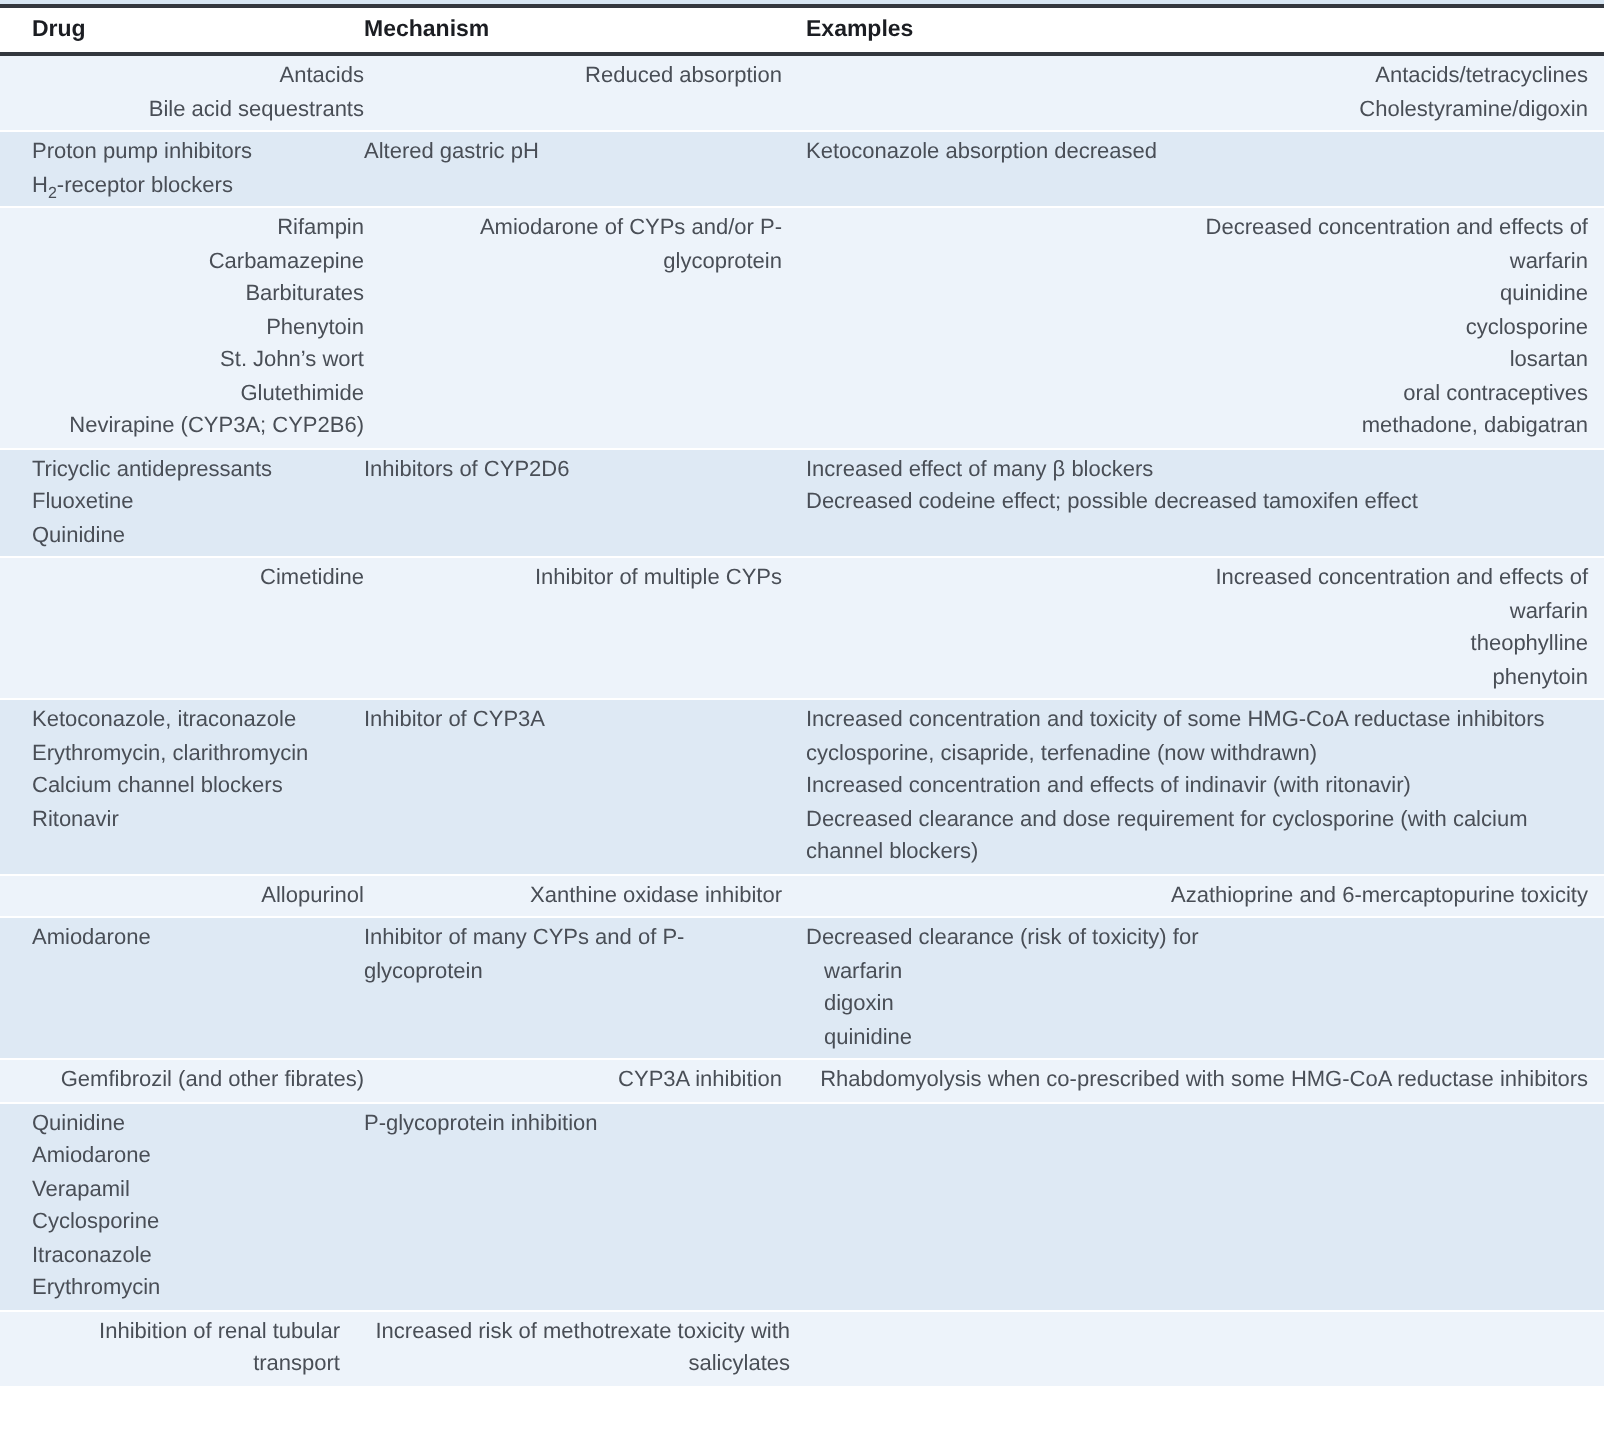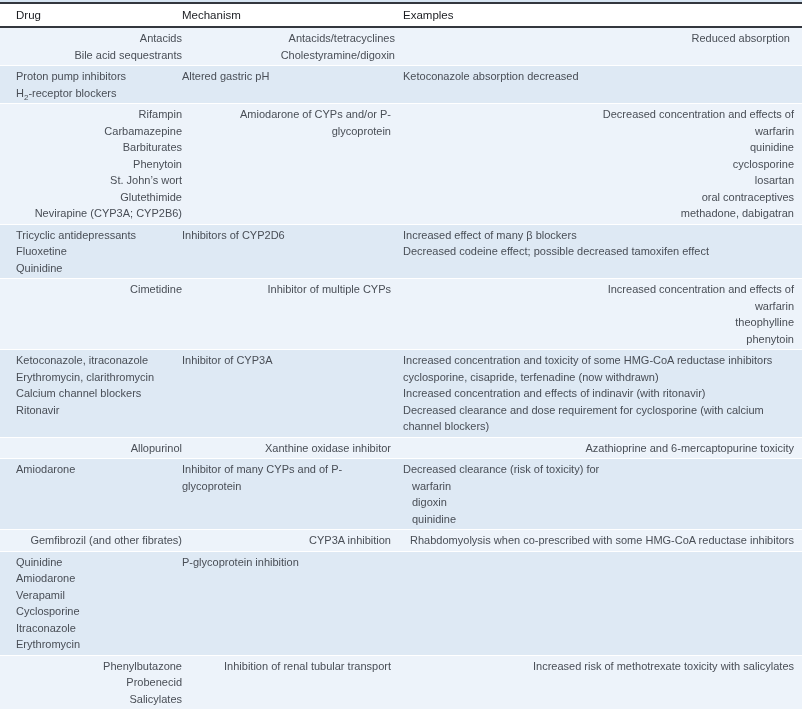--- a/index.html
+++ b/index.html
@@ -9,21 +9,21 @@
 
   .top-strip { height:2px; background:#d7e5f2; }
   .rule { height:2px; background:#33373e; }
 
   .thead, .band {
     display:grid;
     grid-template-columns:166px 221px 1fr;
     padding-left:16px;
   }
   .thead { background:#ffffff; padding-top:3px; padding-bottom:3px; }
-  .hcell { font-size:11.5px; font-weight:normal; color:#1b1d22; line-height:16px; }
+  .hcell { font-size:11.5px; font-weight:bold; color:#1b1d22; line-height:16px; }
 
   .band { padding-top:2px; padding-bottom:2px; border-bottom:1px solid #ffffff; }
   .band.light { background:#edf3fa;text-align:right; }
   .band.dark  { background:#dee9f4; }
 
   .cell { min-width:0; }
   .cell.mech { padding-right:12px; }
   .cell.ex   { padding-right:8px; }
 
   .line { font-size:11px; line-height:16.5px; color:#494e56; }
@@ -43,26 +43,26 @@
     <div class="hcell">Mechanism</div>
     <div class="hcell">Examples</div>
   </div>
   <div class="rule"></div>
   <div>
       <div class="band light">
         <div class="cell drug">
           <div class="line drug-line">Antacids</div>
           <div class="line drug-line">Bile acid sequestrants</div>
         </div>
+        <div class="cell mech">
+          <div class="line mech-line">Reduced absorption</div>
+        </div>
         <div class="cell ex">
           <div class="line ex-line">Antacids/tetracyclines</div>
           <div class="line ex-line">Cholestyramine/digoxin</div>
-        </div>
-        <div class="cell mech">
-          <div class="line mech-line">Reduced absorption</div>
         </div>
       </div>
       <div class="band dark">
         <div class="cell drug">
           <div class="line drug-line">Proton pump inhibitors</div>
           <div class="line drug-line"><span>H</span><sub>2</sub><span>-receptor blockers</span></div>
         </div>
         <div class="cell mech">
           <div class="line mech-line">Altered gastric pH</div>
         </div>
@@ -181,25 +181,20 @@
           <div class="line drug-line">Verapamil</div>
           <div class="line drug-line">Cyclosporine</div>
           <div class="line drug-line">Itraconazole</div>
           <div class="line drug-line">Erythromycin</div>
         </div>
         <div class="cell mech">
           <div class="line mech-line">P-glycoprotein inhibition</div>
         </div>
       </div>
       <div class="band light">
-        <div class="cell drug">
-          <div class="line drug-line">Phenylbutazone</div>
-          <div class="line drug-line">Probenecid</div>
-          <div class="line drug-line">Salicylates</div>
-        </div>
         <div class="cell mech">
           <div class="line mech-line">Inhibition of renal tubular transport</div>
         </div>
         <div class="cell ex">
           <div class="line ex-line">Increased risk of methotrexate toxicity with salicylates</div>
         </div>
       </div>
     </div>
 </div>
 

